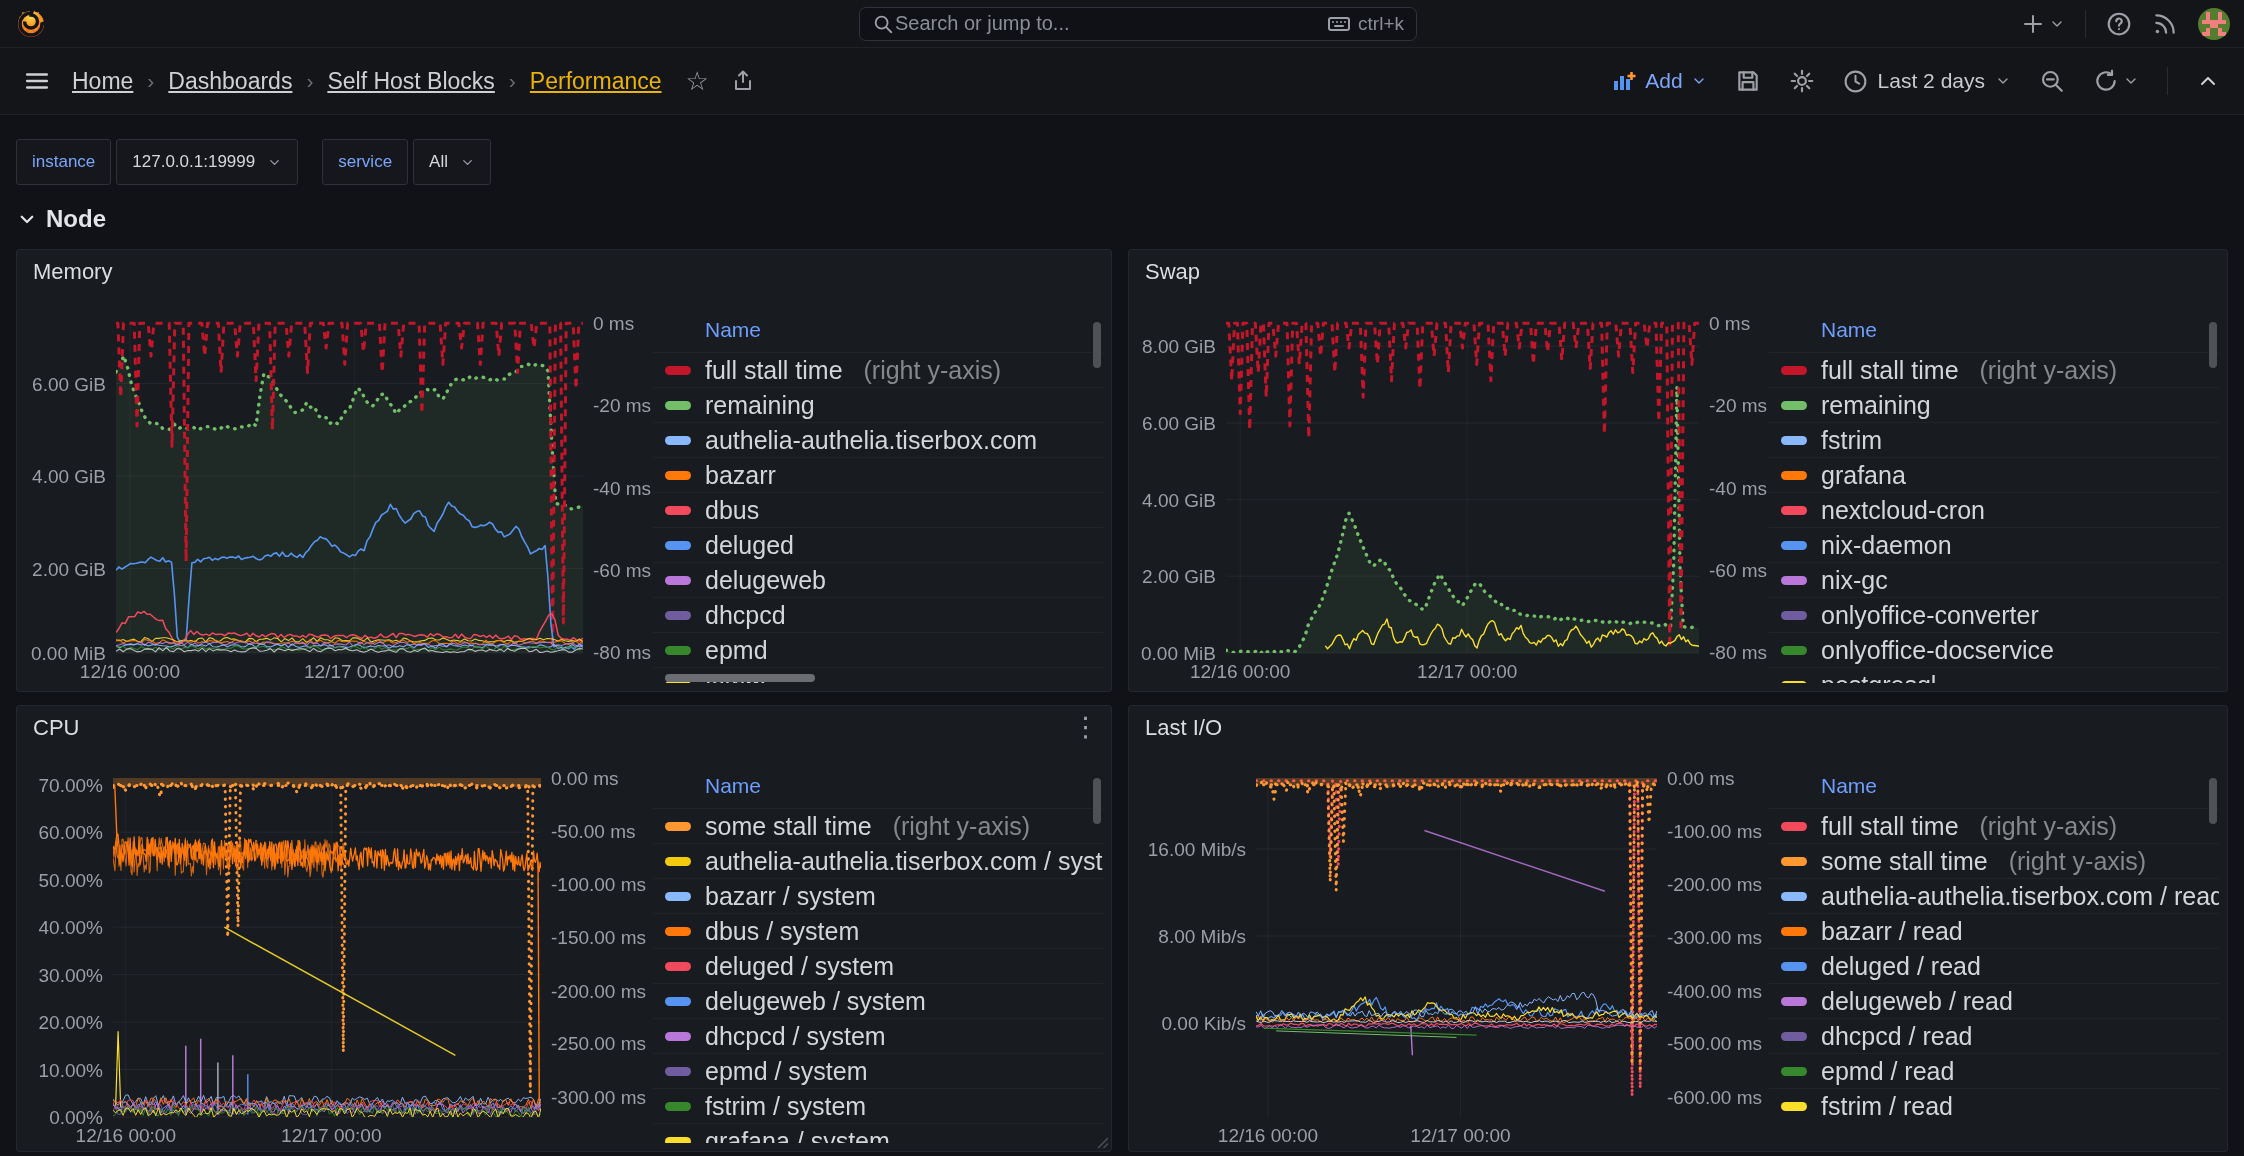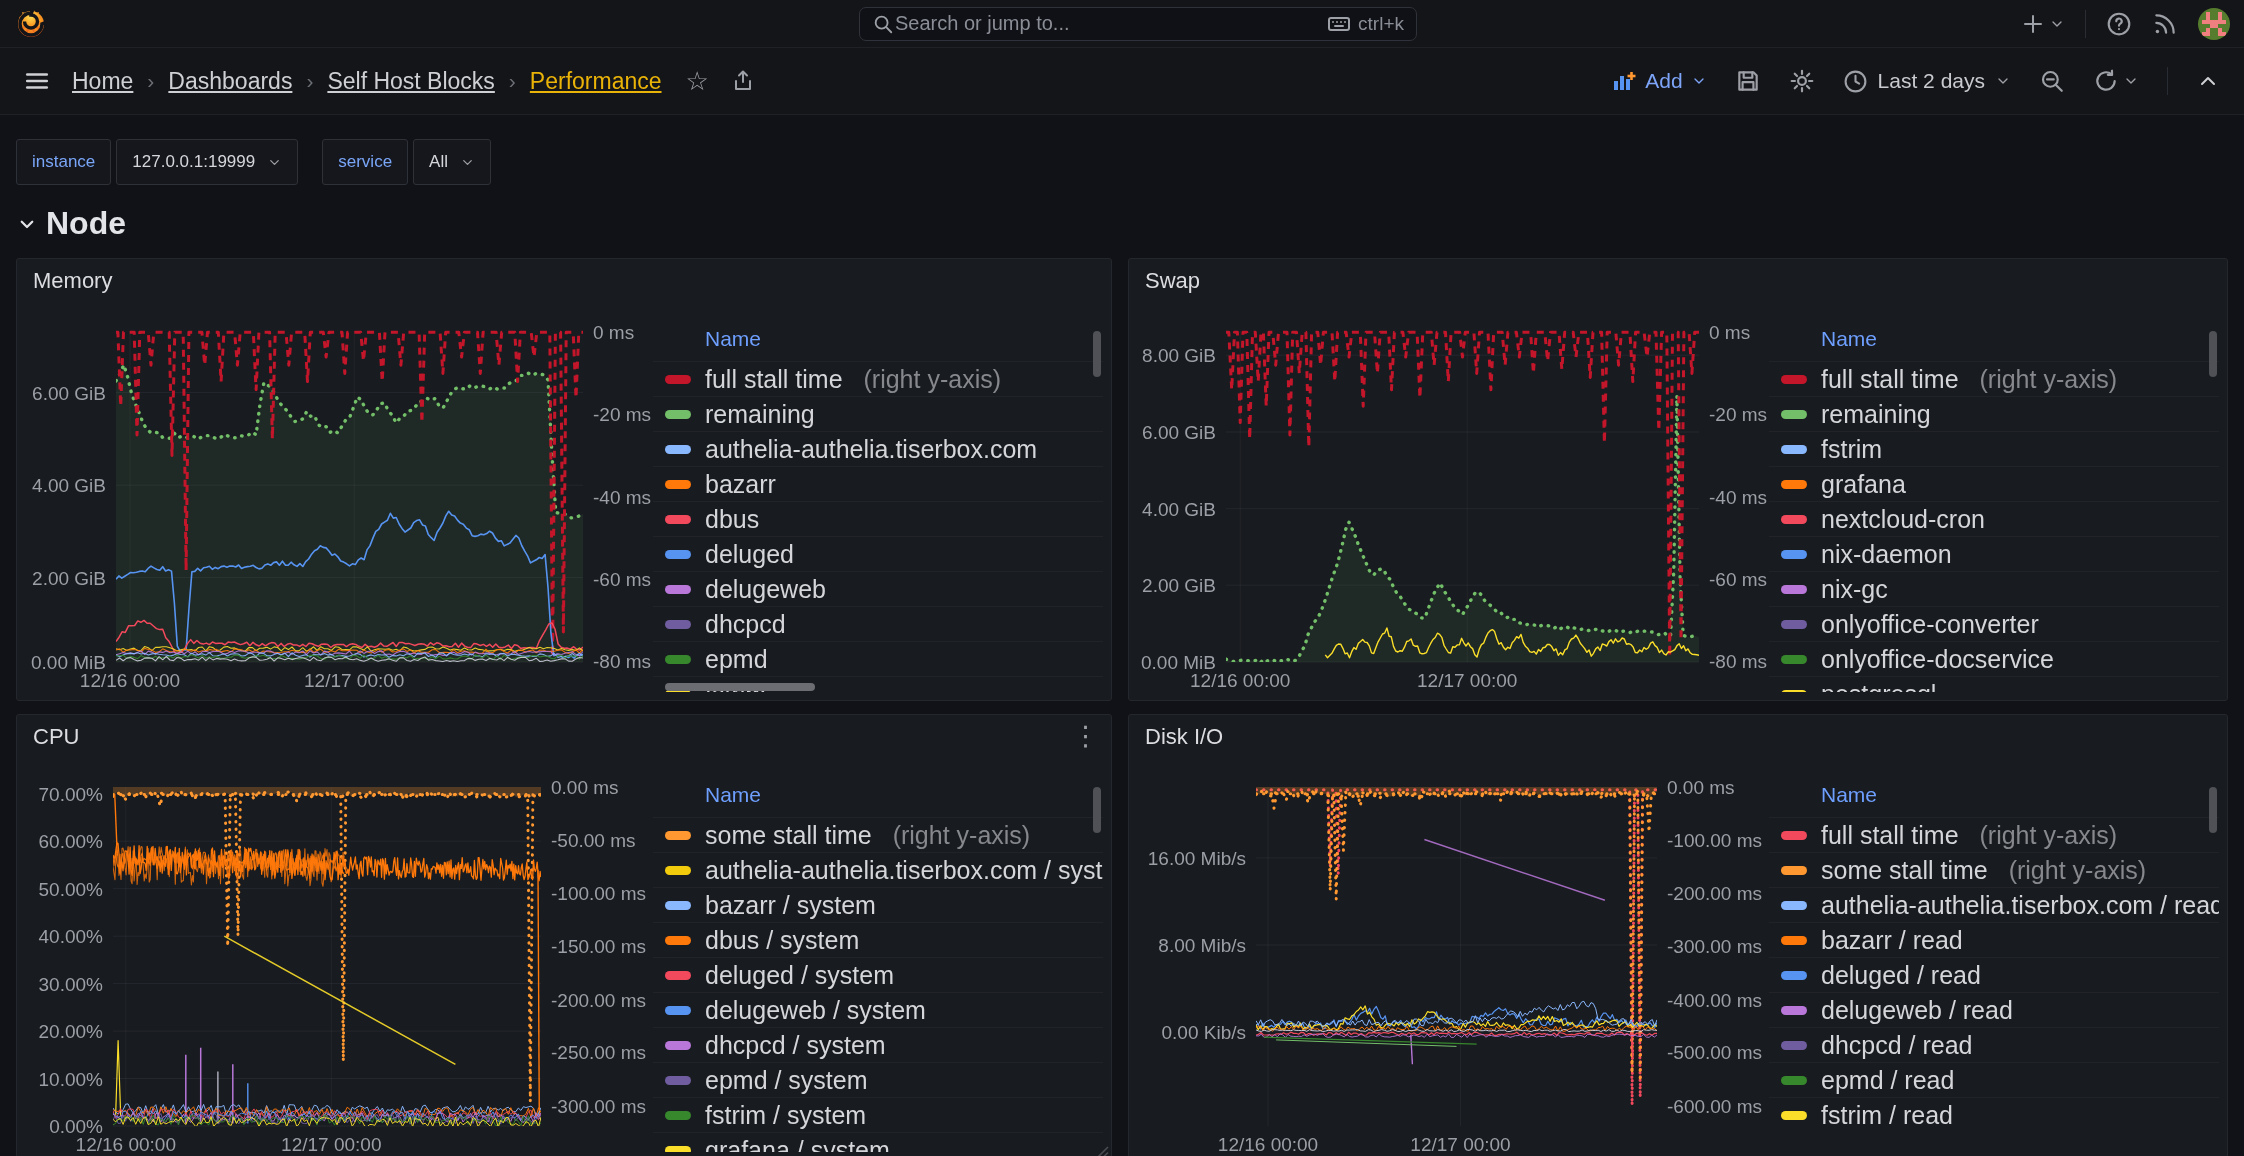--- a/index.html
+++ b/index.html
@@ -35,21 +35,21 @@
   .timepick { display:flex; align-items:center; gap:10px; color:#c9cad0; font-size:21px; cursor:pointer; }
 
   
   .content { padding:24px 16px 0; }
   .vars { display:flex; gap:24px; margin-bottom:20px; }
   .var-group { display:flex; gap:5px; }
   .var-label, .var-value { height:46px; display:flex; align-items:center; padding:0 15px;
     border:1px solid #2e3138; border-radius:3px; background:#15171d; font-size:17px; cursor:pointer; }
   .var-label { color:#7aa6f8; }
   .var-value { color:#d5d6da; gap:12px; }
-  .section-header { display:flex; align-items:center; gap:10px; font-size:32px; font-weight:700;
+  .section-header { display:flex; align-items:center; gap:10px; font-size:24px; font-weight:700;
     color:#e3e4e8; margin:0 0 16px 2px; cursor:pointer; }
 
   .grid { display:grid; grid-template-columns:1096px 1100px; gap:13px 16px; }
   .panel { background:#181b1f; border:1px solid #25272e; border-radius:3px; position:relative; }
   .panel.h1 { height:443px; }
   .panel.h2 { height:447px; }
   .panel-header { height:44px; display:flex; align-items:center; padding:0 16px; font-size:22px;
     font-weight:500; color:#dcdde1; cursor:pointer; }
   .panel-body { display:flex; height:calc(100% - 44px); padding:0 8px 8px 12px; overflow:hidden; }
   .chart { flex:1; position:relative; overflow:hidden; }
@@ -556,21 +556,21 @@
           <div class="v-thumb"></div>
         </div>
       </div>
       <svg class="resize" width="13" height="13" viewBox="0 0 13 13">
         <path d="M12 2 L2 12 M12 7.5 L7.5 12" stroke="#4a4c52" stroke-width="1.6"></path>
       </svg>
     </div>
 
     <div class="panel h2">
       <div class="panel-header">
-          <span>Disk I/O</span>
+          <span>Last I/O</span>
         </div>
       <div class="panel-body">
         <div class="chart">
             <svg id="svg3" width="628" height="381">
               <line x1="115" y1="82.9" x2="516" y2="82.9" stroke="rgba(204,204,220,0.07)"></line>
               <line x1="115" y1="170.0" x2="516" y2="170.0" stroke="rgba(204,204,220,0.07)"></line>
               <line x1="115" y1="256.8" x2="516" y2="256.8" stroke="rgba(204,204,220,0.07)"></line>
               <line x1="127.0" y1="12" x2="127.0" y2="351" stroke="rgba(204,204,220,0.06)"></line>
               <line x1="319.5" y1="12" x2="319.5" y2="351" stroke="rgba(204,204,220,0.06)"></line>
               <text x="105" y="89.9" text-anchor="end" font-family="Liberation Sans, sans-serif" font-size="19" fill="#9d9fa7">16.00 Mib/s</text>

